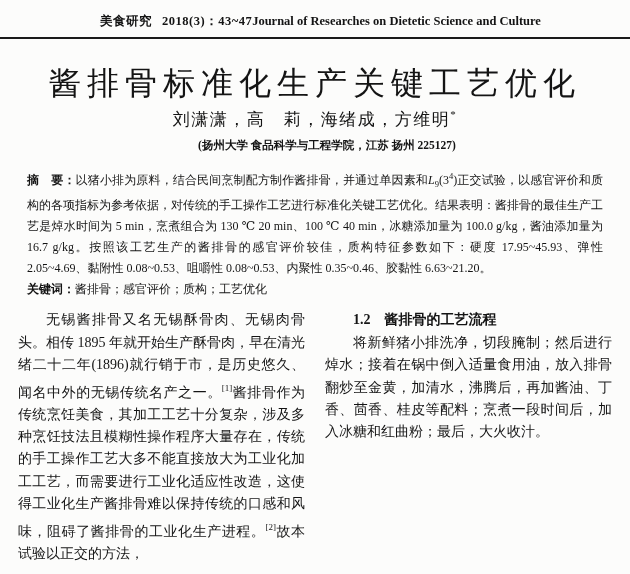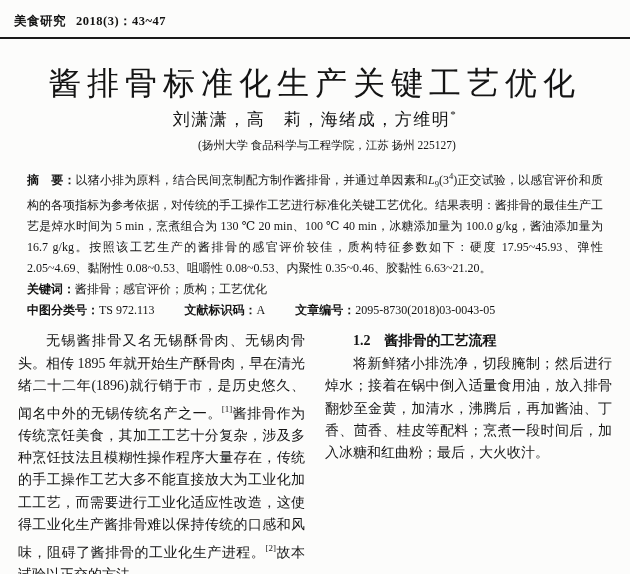--- a/index.html
+++ b/index.html
@@ -3,21 +3,21 @@
 <meta charset="utf-8">
 <style>
   html,body{margin:0;padding:0;background:#e8e8e8;}
   .page{
     width:630px;height:574px;background:#fcfcfb;color:#141414;
     font-family:"Liberation Serif","DejaVu Serif",serif;
     overflow:hidden;position:relative;margin:0 auto;
   }
   
   .journal-header{
-    display:flex;justify-content:space-between;align-items:baseline;
+    display:flex;justify-content:center;align-items:baseline;
     padding:13px 3px 7px 14px;border-bottom:2px solid #1a1a1a;
   }
   .header-left{
     font-family:"Liberation Sans","DejaVu Sans",sans-serif;
     font-weight:bold;font-size:12.5px;letter-spacing:.5px;
   }
   .header-left .issue{margin-left:10px;font-family:"Liberation Serif",serif;}
   .header-right{
     font-weight:bold;font-size:12.5px;
     font-family:"Liberation Serif","DejaVu Serif",serif;
@@ -25,21 +25,21 @@
   
   .article-title{
     text-align:center;margin-top:24px;font-size:32px;font-weight:normal;
     letter-spacing:6px;line-height:40px;
   }
   .authors{
     text-align:center;margin-top:5px;font-size:17px;letter-spacing:1.5px;
   }
   .authors sup{font-size:11px;}
   .affiliation{
-    text-align:center;margin-top:7px;font-size:11.5px;font-weight:normal;padding-left:24px;
+    text-align:center;margin-top:7px;font-size:11.5px;font-weight:bold;padding-left:24px;
   }
   
   .meta{
     margin:13px 27px 0 27px;font-size:12px;line-height:21px;
     text-align:justify;
   }
   .meta-label{
     font-family:Liberation Serif, serif;
     font-weight:bold;
   }
@@ -65,49 +65,39 @@
 </style>
 </head>
 <body>
 
 <div class="page">
 
   <div class="journal-header">
     <div class="header-left">
       <span>美食研究</span><span class="issue">2018(3)：43~47</span>
     </div>
+    <div class="header-right">Journal of Researches on Dietetic Science and Culture</div>
   </div>
 
   <div class="article-title">酱排骨标准化生产关键工艺优化</div>
 
   <div class="authors">
     <span>刘潇潇，高　莉，海绪成，方维明</span><sup>*</sup>
   </div>
 
   <div class="affiliation">(扬州大学 食品科学与工程学院，江苏 扬州 225127)</div>
 
   <div class="meta">
     <span class="meta-label">摘　要：</span><span>以猪小排为原料，结合民间烹制配方制作酱排骨，并通过单因素和</span><span class="var">L</span><sub>9</sub><span>(3</span><sup>4</sup><span>)</span><span>正交试验，以感官评价和质构的各项指标为参考依据，对传统的手工操作工艺进行标准化关键工艺优化。结果表明：酱排骨的最佳生产工艺是焯水时间为 5 min，烹煮组合为 130 ℃ 20 min、100 ℃ 40 min，冰糖添加量为 100.0 g/kg，酱油添加量为 16.7 g/kg。按照该工艺生产的酱排骨的感官评价较佳，质构特征参数如下：硬度 17.95~45.93、弹性 2.05~4.69、黏附性 0.08~0.53、咀嚼性 0.08~0.53、内聚性 0.35~0.46、胶黏性 6.63~21.20。</span>
   </div>
 
   <div class="meta kw-line">
     <span class="meta-label">关键词：</span><span>酱排骨；感官评价；质构；工艺优化</span>
   </div>
 
-  <div class="meta clc-line">
-    <span class="clc-group">
-      <span class="meta-label">中图分类号：</span><span>TS 972.113</span>
-    </span>
-    <span class="clc-group">
-      <span class="meta-label">文献标识码：</span><span>A</span>
-    </span>
-    <span class="clc-group">
-      <span class="meta-label">文章编号：</span><span>2095-8730(2018)03-0043-05</span>
-    </span>
-  </div>
 
   <div class="body-columns">
 
     <div class="col">
       <p>
         <span>无锡酱排骨又名无锡酥骨肉、无锡肉骨头。相传 1895 年就开始生产酥骨肉，早在清光绪二十二年(1896)就行销于市，是历史悠久、闻名中外的无锡传统名产之一。</span><sup>[1]</sup><span>酱排骨作为传统烹饪美食，其加工工艺十分复杂，涉及多种烹饪技法且模糊性操作程序大量存在，传统的手工操作工艺大多不能直接放大为工业化加工工艺，而需要进行工业化适应性改造，这使得工业化生产酱排骨难以保持传统的口感和风味，阻碍了酱排骨的工业化生产进程。</span><sup>[2]</sup><span>故本试验以正交的方法，</span>
       </p>
     </div>
 
     <div class="col">

